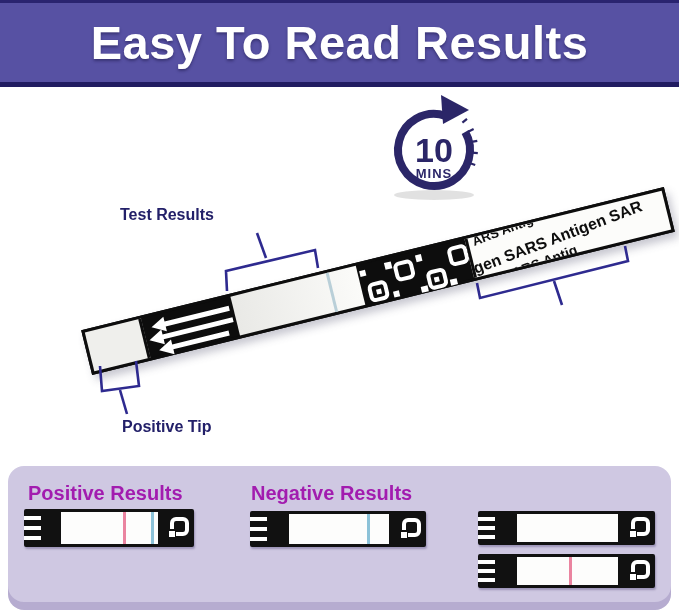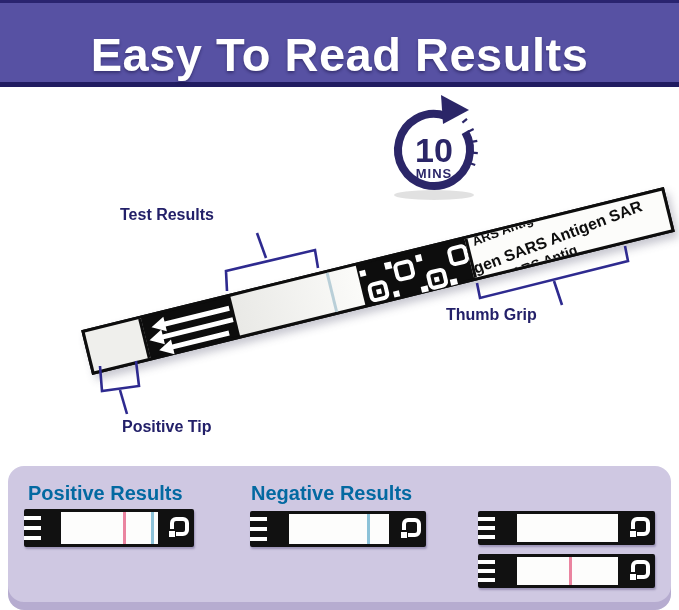--- a/index.html
+++ b/index.html
@@ -2,21 +2,21 @@
 <html><head>
 <meta charset="utf-8">
 <style>
   html,body{margin:0;padding:0;background:#fff;}
   *{box-sizing:border-box;font-family:"Liberation Sans", sans-serif;}
   #stage{position:relative;width:679px;height:610px;background:#fff;overflow:hidden;}
 
   
   .banner{position:absolute;left:0;top:0;width:679px;height:87px;
     background:#5751a3;border-top:3px solid #2a2470;border-bottom:5px solid #211c61;
-    display:flex;align-items:flex-end;justify-content:center;}
+    display:flex;align-items:center;justify-content:center;}
   .banner h1{margin:0;color:#fff;font-size:47px;font-weight:bold;letter-spacing:.5px;
     text-shadow:0 2px 3px rgba(20,15,60,.45);}
 
   
   .rapid-label{position:absolute;left:189px;top:136px;font-size:18px;font-weight:600;
     letter-spacing:2.5px;color:#45445f;}
   .clock{position:absolute;left:381px;top:92px;width:106px;height:110px;}
 
   
   .strip{position:absolute;left:78px;top:258px;width:600px;height:46px;
@@ -41,21 +41,21 @@
   #lbl-test{left:120px;top:206px;}
   #lbl-thumb{left:446px;top:306px;}
   #lbl-tip{left:122px;top:418px;}
   .bracket-overlay{position:absolute;left:0;top:0;width:679px;height:610px;z-index:2;
     pointer-events:none;}
 
   
   .panel{position:absolute;left:8px;top:466px;width:663px;height:144px;
     background:#cfc8e2;border-radius:16px;
     box-shadow:inset 0 -8px 0 rgba(125,110,165,.30);}
-  .sec-head{position:absolute;top:16px;font-size:20px;font-weight:bold;color:#0369a1;}
+  .sec-head{position:absolute;top:16px;font-size:20px;font-weight:bold;color:#a21caf;}
   #head-pos{left:20px;} #head-neg{left:243px;} #head-inv{left:470px;}
 
   .rstrip{position:absolute;background:#111;border-radius:2px;
     box-shadow:1px 2px 2px rgba(80,70,120,.4);}
   #strip-pos{left:16px;top:43px;width:170px;height:38px;}
   #strip-neg{left:242px;top:45px;width:176px;height:36px;}
   #strip-inv1{left:470px;top:45px;width:177px;height:34px;}
   #strip-inv2{left:470px;top:88px;width:177px;height:34px;}
 
   .dash{position:absolute;left:0;height:4px;width:17px;background:#fff;}
@@ -138,21 +138,20 @@
       <path d="M257 233 L266 258"></path>
       <path d="M227 291 L226 271 L315 250 L318 268"></path>
       <path d="M477 283 L480 298 L628 261 L625 246"></path>
       <path d="M554 281 L562 305"></path>
       <path d="M100 366 L102 391 L139 386 L136 361"></path>
       <path d="M120 390 L127 414"></path>
     </g>
   </svg>
 
   <div class="callout" id="lbl-test">Test Results</div>
-  <div class="callout" id="lbl-thumb">Thumb Grip</div>
   <div class="callout" id="lbl-tip">Positive Tip</div>
 
   <div class="panel">
     <div class="sec-head" id="head-pos">Positive Results</div>
     <div class="sec-head" id="head-neg">Negative Results</div>
 
     <div class="rstrip" id="strip-pos">
       <div class="dash d1"></div>
       <div class="dash d2"></div>
       <div class="dash d3"></div>

